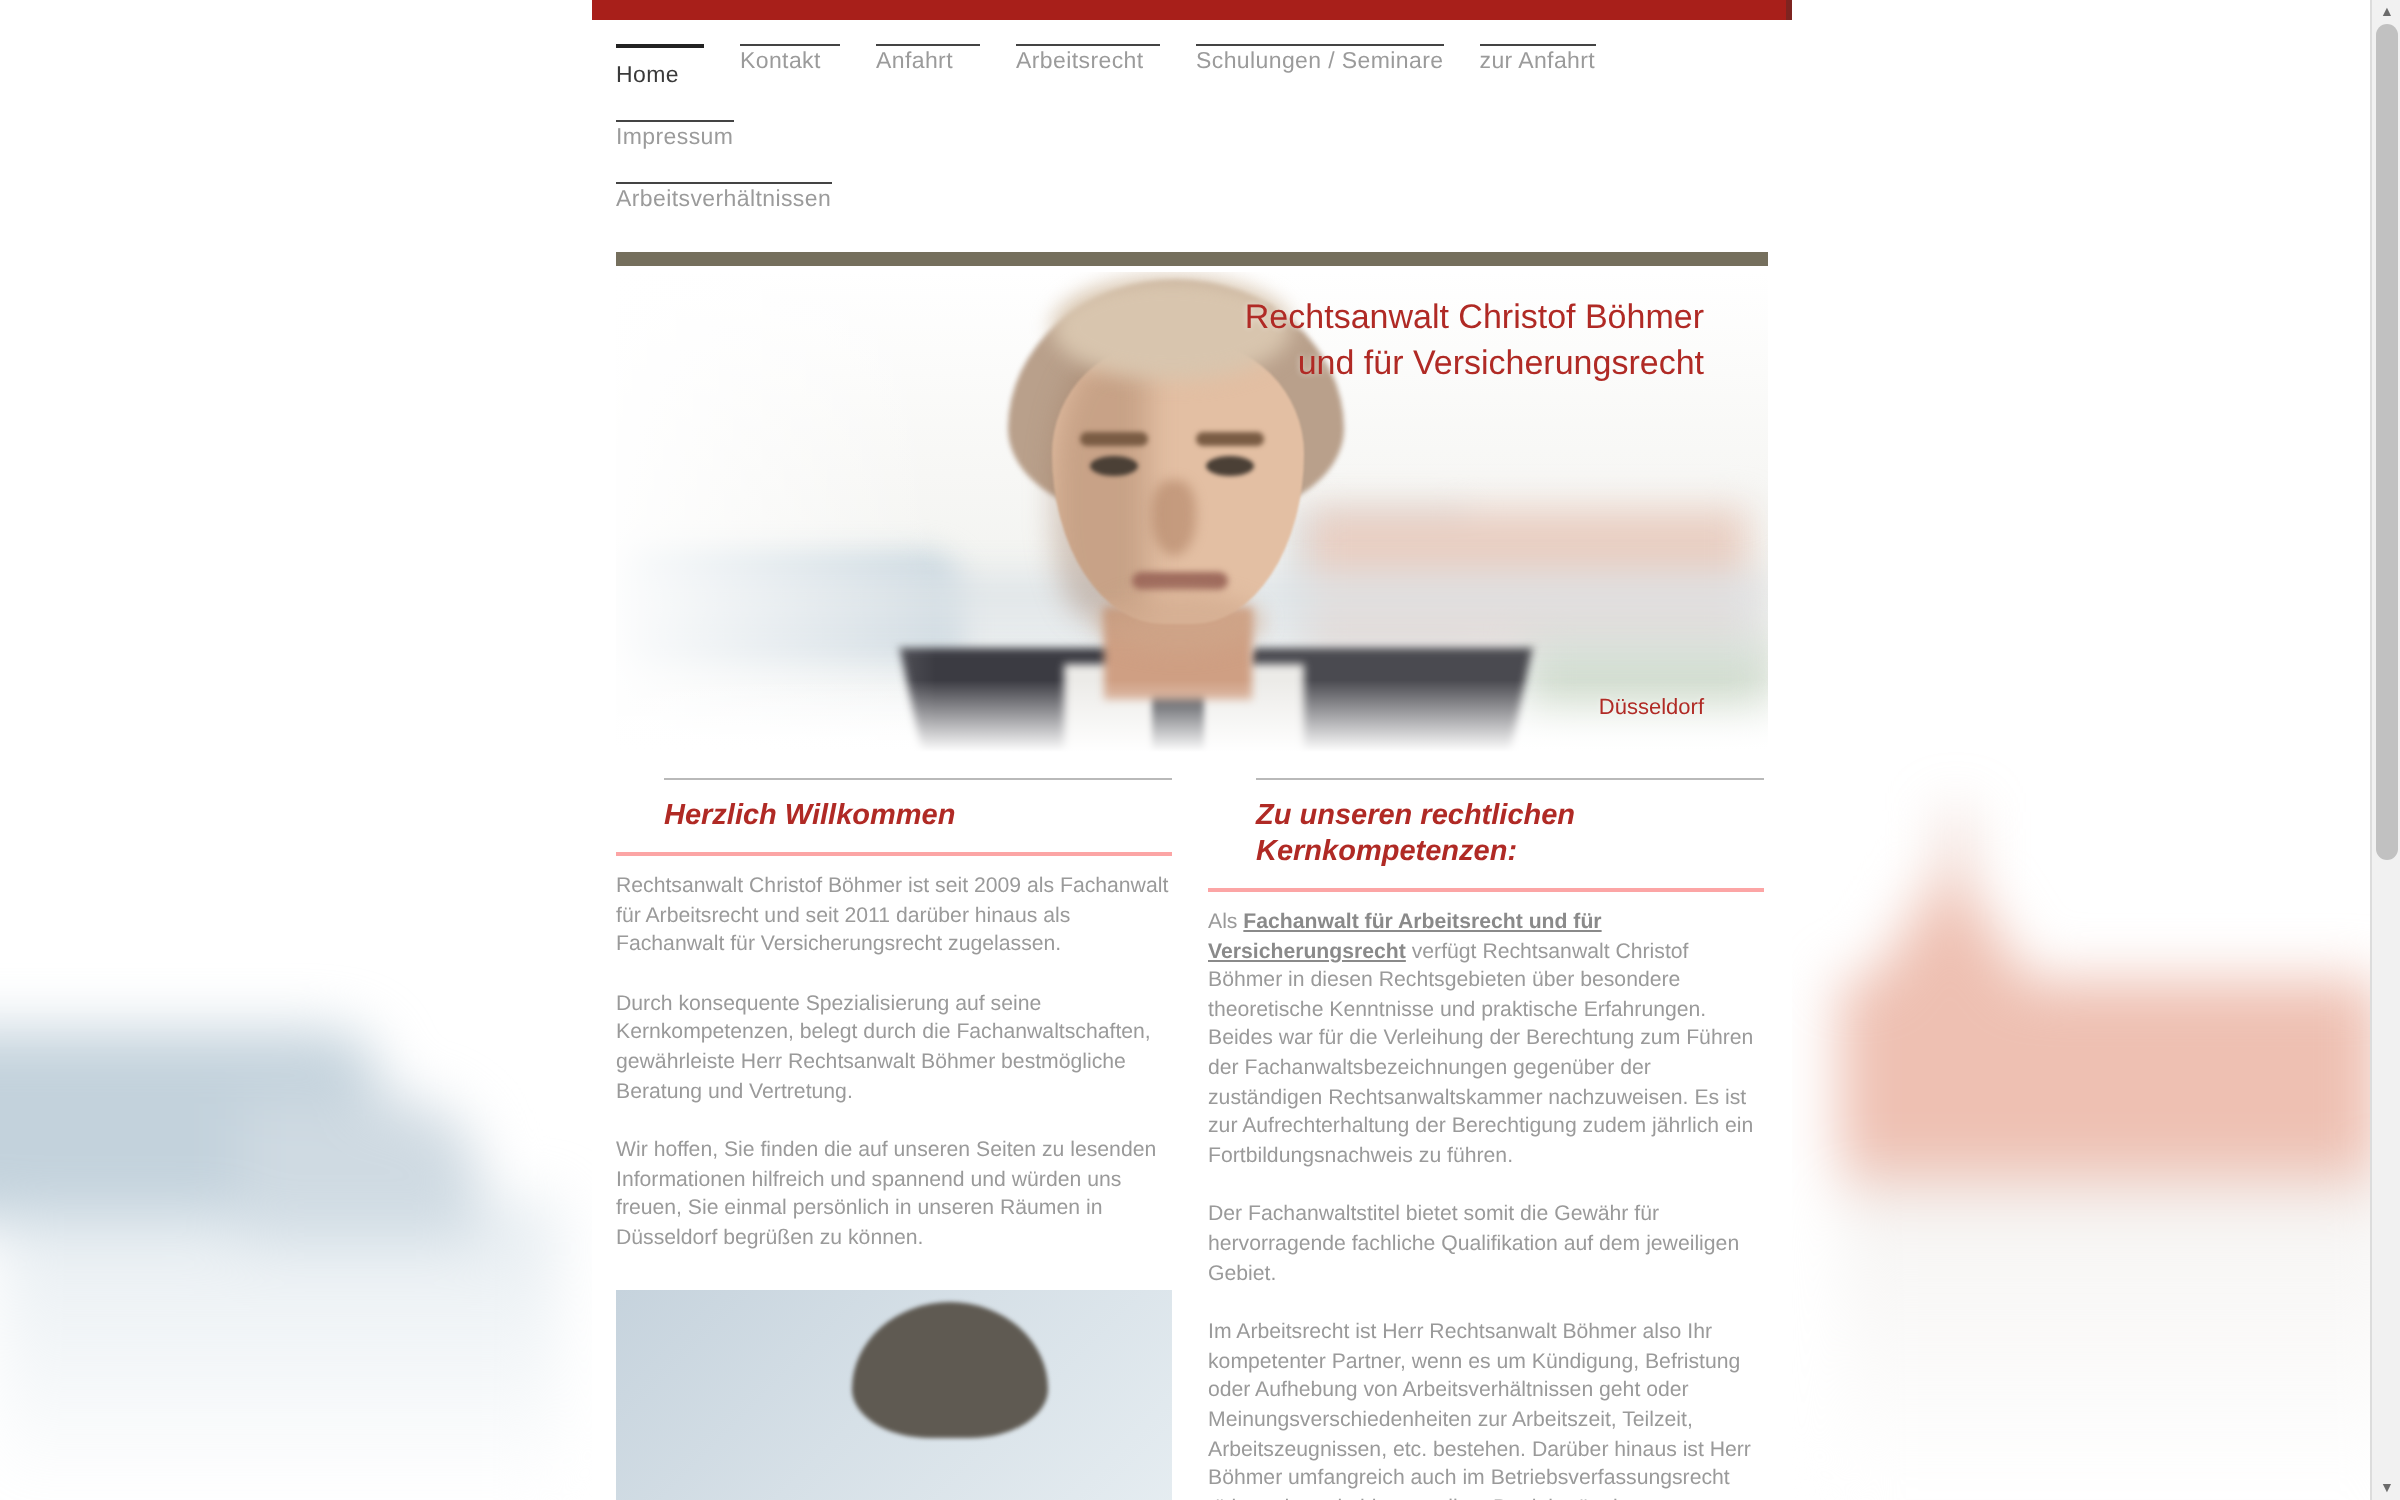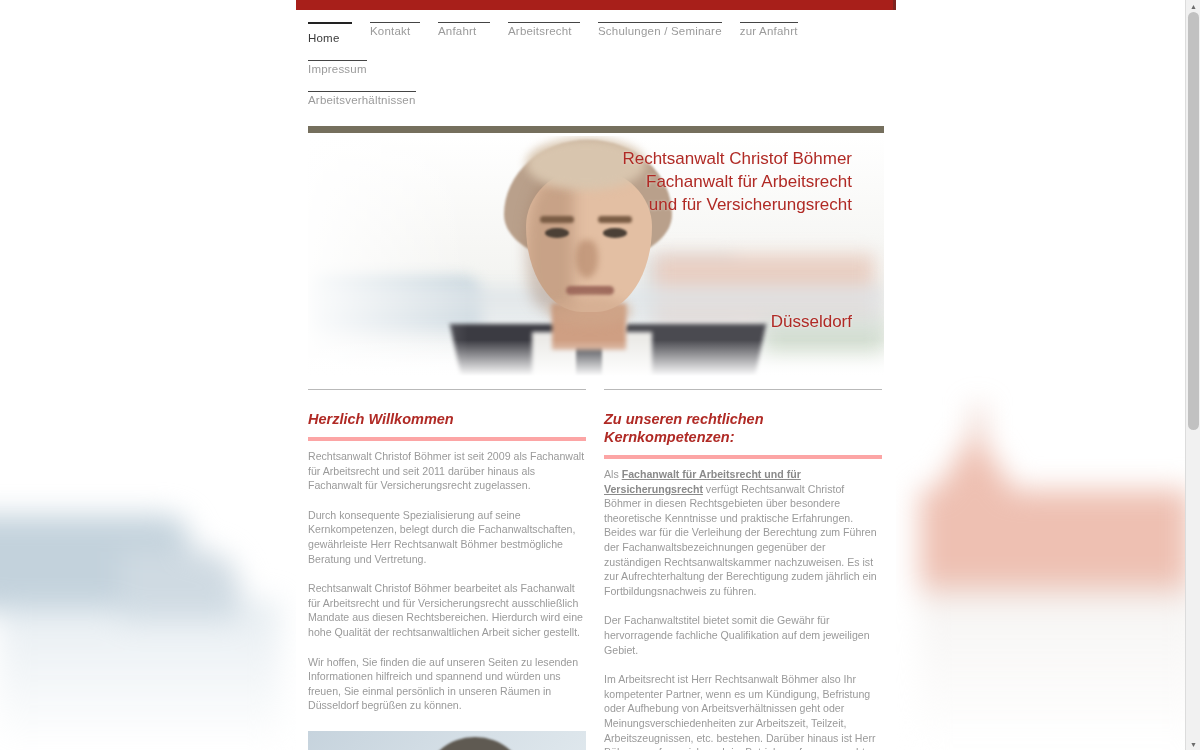--- a/index.html
+++ b/index.html
@@ -272,47 +272,48 @@
     position: absolute;
     right: 32px; top: 11px;
     text-align: right;
     color: #b02a25;
     font-size: 17px;
     line-height: 23px;
     text-shadow: 0 0 3px rgba(255,255,255,.55);
   }
   .hero-city {
     position: absolute;
-    right: 32px; bottom: 44px;
+    right: 32px; bottom: 16px;
     color: #b02a25;
-    font-size: 17px;
+    font-size: 11px;
     text-shadow: 0 0 3px rgba(255,255,255,.6);
   }
 
   
   #content {
     display: flex;
     gap: 18px;
     margin: 13px 12px 0 12px;
   }
   .col { width: 278px; }
   .col-rule-top {
     border-top: 1px solid #b9b9b9;
-    padding-top: 20px;
+    padding-top: 9px;
+    margin-left: 24px;
   }
   .col-head {
     color: #b02a25;
     font-size: 14.5px;
     font-style: italic;
     font-weight: bold;
     margin: 0 0 9px 0;
     line-height: 18px;
   }
   .col-body {
-    border-top: 4px solid #fca5a5;
+    border-top: 2px solid #fca5a5;
     padding-top: 8px;
   }
   .col p {
     margin: 0 0 15px 0;
     font-size: 10.6px;
     line-height: 14.6px;
     color: #9a9a9a;
   }
   .col p:last-child { margin-bottom: 0; }
   .inline-link {
@@ -427,36 +428,34 @@
         <div class="p-nose"></div>
         <div class="p-mouth"></div>
         <div class="p-chin"></div>
       </div>
       <div class="hero-fade-left"></div>
       <div class="hero-fade-bottom"></div>
     </div>
 
     <div class="hero-title">
       <div>Rechtsanwalt Christof Böhmer</div>
-      <div>Fachanwalt für Arbeitsrecht</div>
       <div>und für Versicherungsrecht</div>
     </div>
     <div class="hero-city">Düsseldorf</div>
   </section>
 
   <main id="content">
 
     <div class="col">
       <div class="col-rule-top">
         <h2 class="col-head">Herzlich Willkommen</h2>
       </div>
       <div class="col-body">
         <p>Rechtsanwalt Christof Böhmer ist seit 2009 als Fachanwalt für Arbeitsrecht und seit 2011 darüber hinaus als Fachanwalt für Versicherungsrecht zugelassen.</p>
         <p>Durch konsequente Spezialisierung auf seine Kernkompetenzen, belegt durch die Fachanwaltschaften, gewährleiste Herr Rechtsanwalt Böhmer bestmögliche Beratung und Vertretung.</p>
-        <p>Rechtsanwalt Christof Böhmer bearbeitet als Fachanwalt für Arbeitsrecht und für Versicherungsrecht ausschließlich Mandate aus diesen Rechtsbereichen. Hierdurch wird eine hohe Qualität der rechtsanwaltlichen Arbeit sicher gestellt.</p>
         <p>Wir hoffen, Sie finden die auf unseren Seiten zu lesenden Informationen hilfreich und spannend und würden uns freuen, Sie einmal persönlich in unseren Räumen in Düsseldorf begrüßen zu können.</p>
       </div>
 
       <div id="photo2">
 
         <div class="ph2-person">
 
           <div class="q-hair"></div>
 
         </div>

